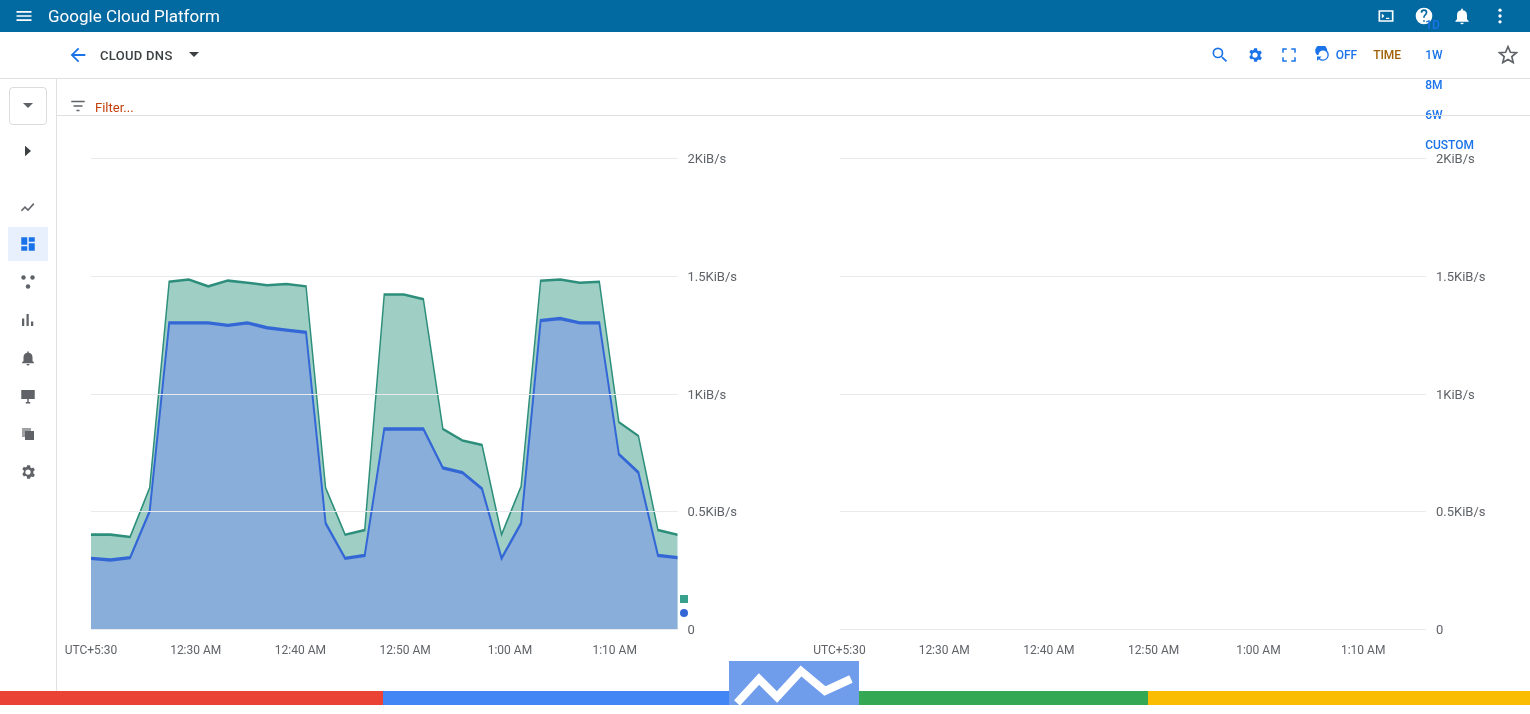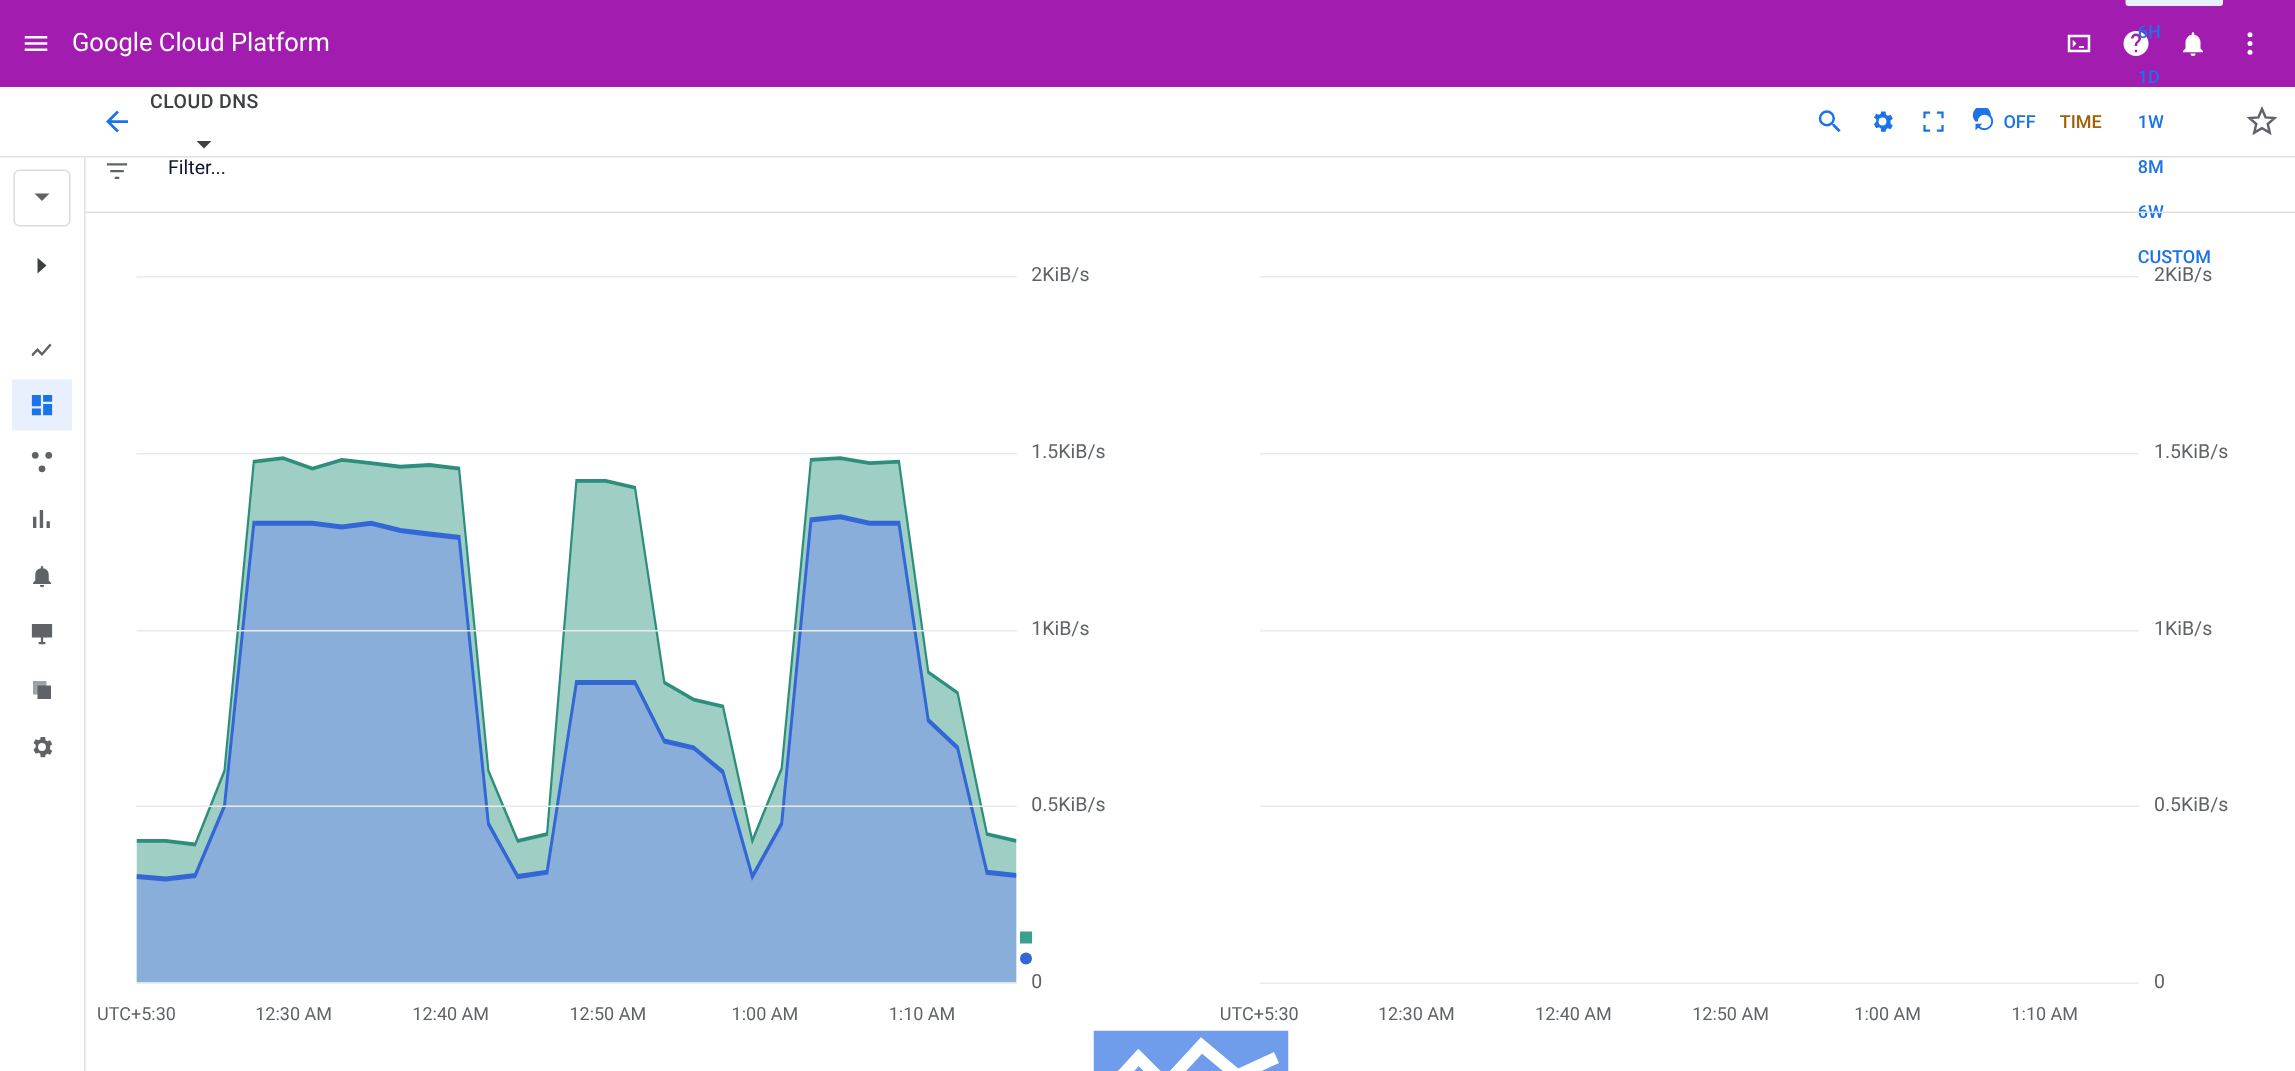--- a/index.html
+++ b/index.html
@@ -1,43 +1,43 @@
 <!DOCTYPE html>
 <html><head>
 <meta charset="utf-8">
 <style>
   html,body{margin:0;padding:0;font-family:Roboto,Arial,sans-serif;font-size:13px;color:#3c4043;background:#fff;}
-  .top-bar{height:58px;background:#a21caf;display:flex;align-items:center;color:#fff;}
+  .top-bar{height:32px;background:#0369a1;display:flex;align-items:center;color:#fff;}
   .top-bar .menu{width:48px;display:flex;align-items:center;justify-content:center;}
   .top-bar .title{font-size:17px;font-weight:400;padding-right:40px;white-space:nowrap;}
   .search{flex:0 0 634px;height:34px;background:rgba(255,255,255,.18);border-radius:4px;display:flex;align-items:center;margin-left:234px;}
   .search .icon{width:44px;display:flex;align-items:center;justify-content:center;}
   .search input{flex:1;background:transparent;border:none;outline:none;color:#fff;font-size:14px;}
   .search input::placeholder{color:rgba(255,255,255,.85);}
   .top-right{margin-left:auto;display:flex;align-items:center;gap:18px;padding-right:20px;}
   .hdr-icon{width:20px;height:20px;display:inline-flex;align-items:center;justify-content:center;}
   svg{display:block;}
 
   .sub-bar{height:46px;border-bottom:1px solid #e0e0e0;display:flex;align-items:center;padding:0 12px 0 0;}
   .sub-bar .back{width:44px;margin-left:56px;display:flex;align-items:center;justify-content:center;color:#1a73e8;}
-  .sub-bar .breadcrumb{font-size:13px;font-weight:500;letter-spacing:.3px;color:#3c4043;display:flex;align-items:center;gap:16px;flex-direction:column;}
+  .sub-bar .breadcrumb{font-size:13px;font-weight:500;letter-spacing:.3px;color:#3c4043;display:flex;align-items:center;gap:16px;}
   .sub-bar .right{margin-left:auto;display:flex;align-items:center;gap:16px;color:#1a73e8;font-size:12px;font-weight:500;}
   .sub-bar .time-label{color:#a16207;}
   .time-btn{padding:6px 8px;border-radius:2px;cursor:pointer;}
   .time-btn.active{background:#e8f0fe;}
 
   .main{display:flex;height:calc(714px - 42px - 46px - 14px);}
   .side{width:56px;border-right:1px solid #e0e0e0;display:flex;flex-direction:column;align-items:center;padding-top:8px;gap:4px;}
   .side .box{width:36px;height:36px;border:1px solid #dadce0;border-radius:4px;display:flex;align-items:center;justify-content:center;margin-bottom:8px;}
   .side .expand{width:36px;height:28px;display:flex;align-items:center;justify-content:center;margin-bottom:20px;}
   .side-icon{width:40px;height:34px;display:flex;align-items:center;justify-content:center;color:#5f6368;border-radius:0;}
   .side-icon.active{color:#1a73e8;background:#e8f0fe;}
 
   .content{flex:1;display:flex;flex-direction:column;}
-  .filter-row{height:36px;border-bottom:1px solid #e0e0e0;display:flex;align-items:flex-start;padding:0 12px;color:#0f172a;gap:25px;}
+  .filter-row{height:36px;border-bottom:1px solid #e0e0e0;display:flex;align-items:flex-end;padding:0 12px;color:#c2410c;gap:8px;}
 
   .charts{flex:1;display:flex;padding:30px 18px 10px 18px;gap:60px;position:relative;}
   .chart-panel{flex:1;position:relative;}
   .plot-area{position:absolute;left:16px;right:86px;top:12px;bottom:52px;}
   .gridline{position:absolute;left:0;right:0;border-top:1px solid #e8eaed;}
   .y-label{position:absolute;right:-80px;width:70px;font-size:13px;color:#5f6368;transform:translateY(-50%);}
   .x-label{position:absolute;bottom:-28px;font-size:12px;color:#5f6368;transform:translateX(-50%);white-space:nowrap;}
   .bar{position:absolute;bottom:0;width:34px;}
   .bar .seg{position:absolute;left:0;right:0;}
   .marker-sq{position:absolute;width:7px;height:7px;border:1.5px solid #fff;transform:translateX(-50%);}

